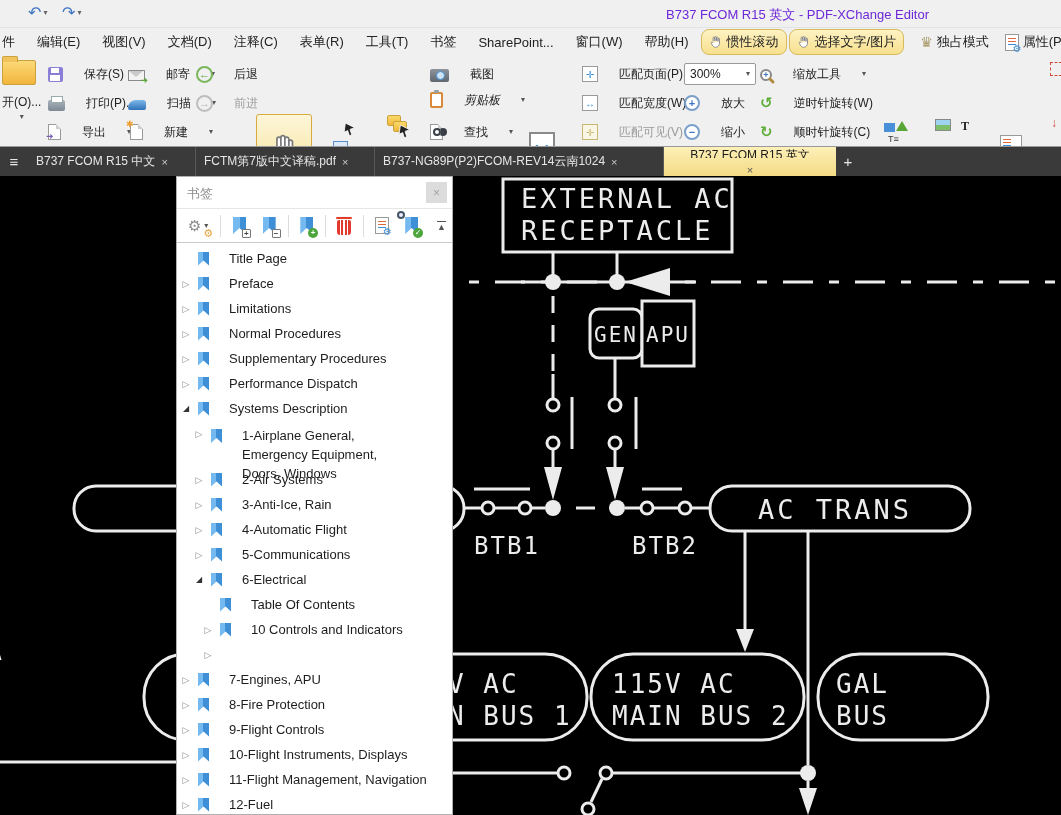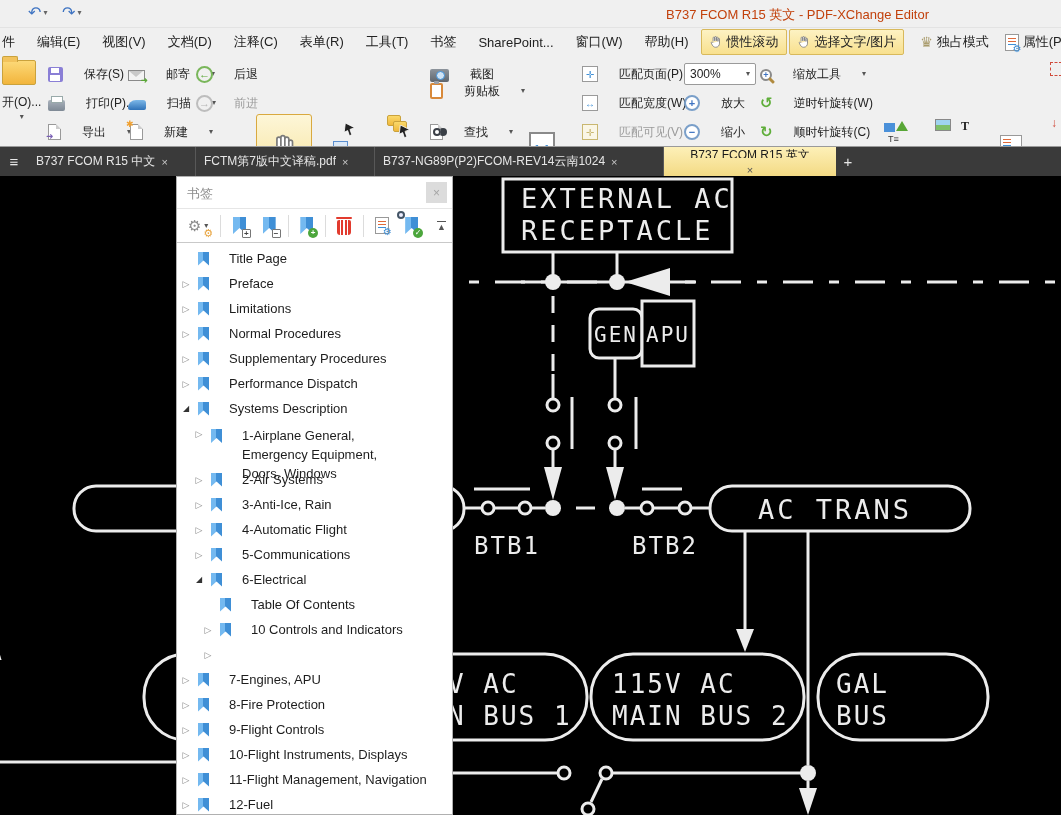--- a/index.html
+++ b/index.html
@@ -4,27 +4,27 @@
 <style>
   html,body{margin:0;padding:0;background:#888;}
   *{box-sizing:border-box;}
   #app{position:relative;width:1061px;height:815px;background:#f0f0f0;overflow:hidden;
        font-family:"Liberation Sans","DejaVu Sans",sans-serif;-webkit-font-smoothing:antialiased;}
   
   #titlebar{position:absolute;left:0;top:0;width:1061px;height:28px;background:#f0f0f0;border-bottom:1px solid #e3e3e3;}
   .qat{position:absolute;top:3px;display:flex;align-items:center;gap:2px;}
   .qbtn{color:#3f74c2;font-size:16px;line-height:20px;cursor:default;}
   .caret{font-size:8px;color:#666;line-height:8px;}
-  #win-title{position:absolute;left:666px;top:6px;font-size:13px;color:#c2410c;white-space:nowrap;}
+  #win-title{position:absolute;left:666px;top:6px;font-size:13px;color:#6d28d9;white-space:nowrap;}
   
   #menubar{position:absolute;left:0;top:28px;width:1061px;height:28px;background:#f0f0f0;display:flex;align-items:center;font-size:13px;color:#222;}
   .menu-item{padding:4px 11px;white-space:nowrap;}
   .menu-item:first-child{padding-left:2px;}
   .mtoggle{display:flex;align-items:center;gap:4px;padding:2px 7px;margin:0 1px;height:26px;white-space:nowrap;}
-  .mtoggle.on{background:linear-gradient(#fdf2c3,#f8e08e);border:1px solid #d8b95c;border-radius:2px;}
+  .mtoggle.on{background:linear-gradient(#fdf2c3,#f8e08e);border:1px solid #d8b95c;border-radius:8px;}
   .mini-hand svg{display:block;}
   
   #toolbar{position:absolute;left:0;top:56px;width:1061px;height:90px;background:#f0f0f0;}
   .tbi{position:absolute;display:flex;align-items:center;gap:21px;font-size:12px;color:#222;height:24px;white-space:nowrap;}
   .tbi.dis{color:#9a9a9a;}
   .tb-big{position:absolute;top:58px;display:flex;flex-direction:column;align-items:center;justify-content:flex-end;gap:3px;height:86px;padding:5px 2px;font-size:12px;color:#222;border-radius:3px;}
   .tb-big .blabel{line-height:13px;}
   .tb-big.active{background:linear-gradient(#fdf6d8,#f5dd8a);border:1px solid #d9a93f;}
   .bigicon{flex:1;display:flex;align-items:center;justify-content:center;}
   .vcaret{font-size:8px;color:#555;line-height:6px;}
@@ -252,21 +252,21 @@
             <path d="M1 0 L9 4 L5 5.5 L6.5 10 L4.5 11 L3 6.5 L0 8 Z" fill="#222" stroke="#fff" stroke-width="0.7"></path>
           </svg>
       </span>
       <span class="blabel">选择注释</span>
     </div>
 
     <div class="tbi" style="left:430px;top:6px;">
       <span class="ic i-camera"></span>
       <span>截图</span>
     </div>
-    <div class="tbi" style="left:430px;top:23px;">
+    <div class="tbi" style="left:430px;top:32px;font-style:italic;">
       <span class="ic i-clip"></span>
       <span>剪贴板</span>
       <span class="vcaret">▾</span>
     </div>
     <div class="tbi" style="left:430px;top:64px;">
       <span class="ic i-doc i-find"></span>
       <span>查找</span>
       <span class="vcaret">▾</span>
     </div>
 

